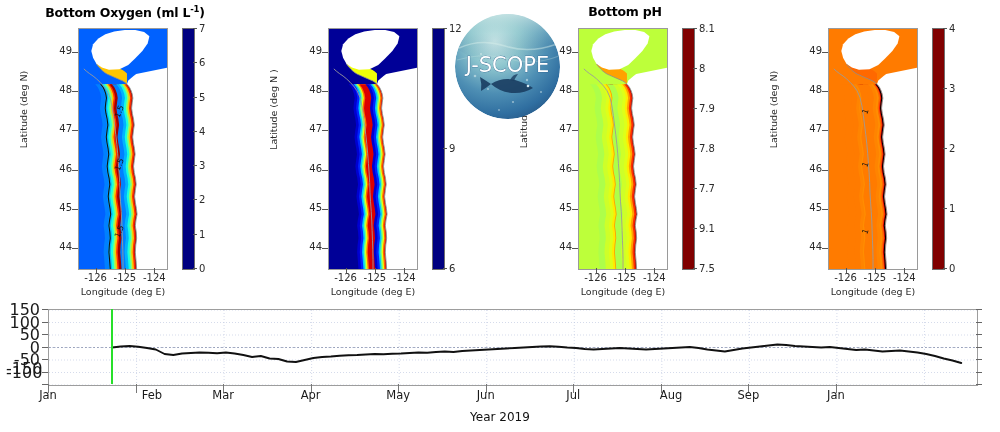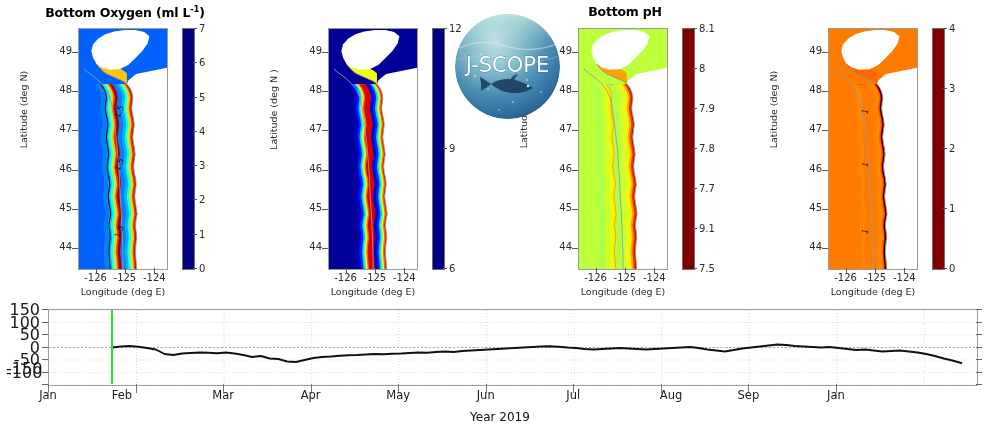--- a/index.html
+++ b/index.html
@@ -408,21 +408,21 @@
       <div class="ts-ylab" style="top:59.0px">-50</div>
       <div class="ts-ytick" style="top:71.5px"></div>
       <div class="ts-ytick-r" style="top:71.5px"></div>
       <div class="ts-ylab" style="top:71.5px">-100</div>
       <div class="ts-ytick" style="top:84.0px"></div>
       <div class="ts-ytick-r" style="top:84.0px"></div>
       <div class="ts-ylab" style="top:68px">-150</div>
       <div class="ts-xtick" style="left:48.0px;top:84px"></div>
       <div class="ts-xlab" style="left:23.0px">Jan</div>
       <div class="ts-xtick" style="left:135.5px;top:84px"></div>
-      <div class="ts-xlab" style="left:97px">Feb</div>
+      <div class="ts-xlab" style="left:127px">Feb</div>
       <div class="ts-xtick" style="left:223.1px;top:84px"></div>
       <div class="ts-xlab" style="left:198.1px">Mar</div>
       <div class="ts-xtick" style="left:310.6px;top:84px"></div>
       <div class="ts-xlab" style="left:285.6px">Apr</div>
       <div class="ts-xtick" style="left:398.2px;top:84px"></div>
       <div class="ts-xlab" style="left:373.2px">May</div>
       <div class="ts-xtick" style="left:485.7px;top:84px"></div>
       <div class="ts-xlab" style="left:460.7px">Jun</div>
       <div class="ts-xtick" style="left:573.3px;top:84px"></div>
       <div class="ts-xlab" style="left:548.3px">Jul</div>

